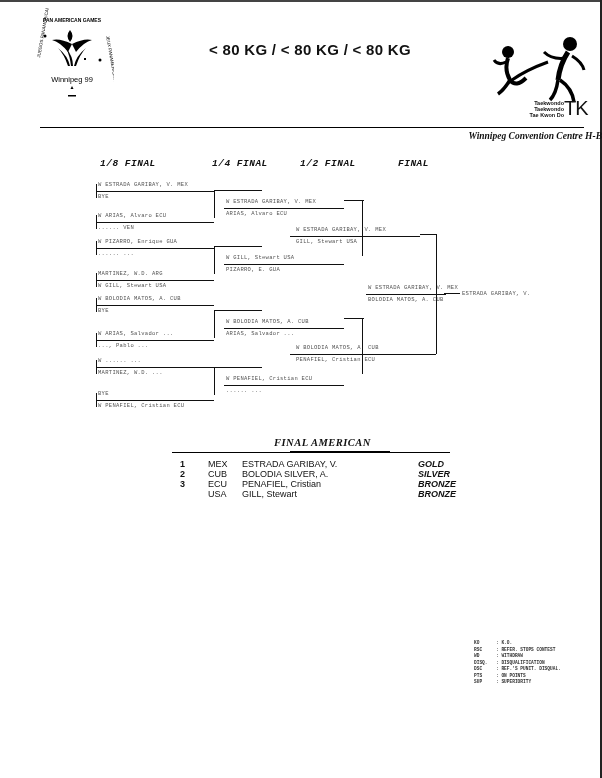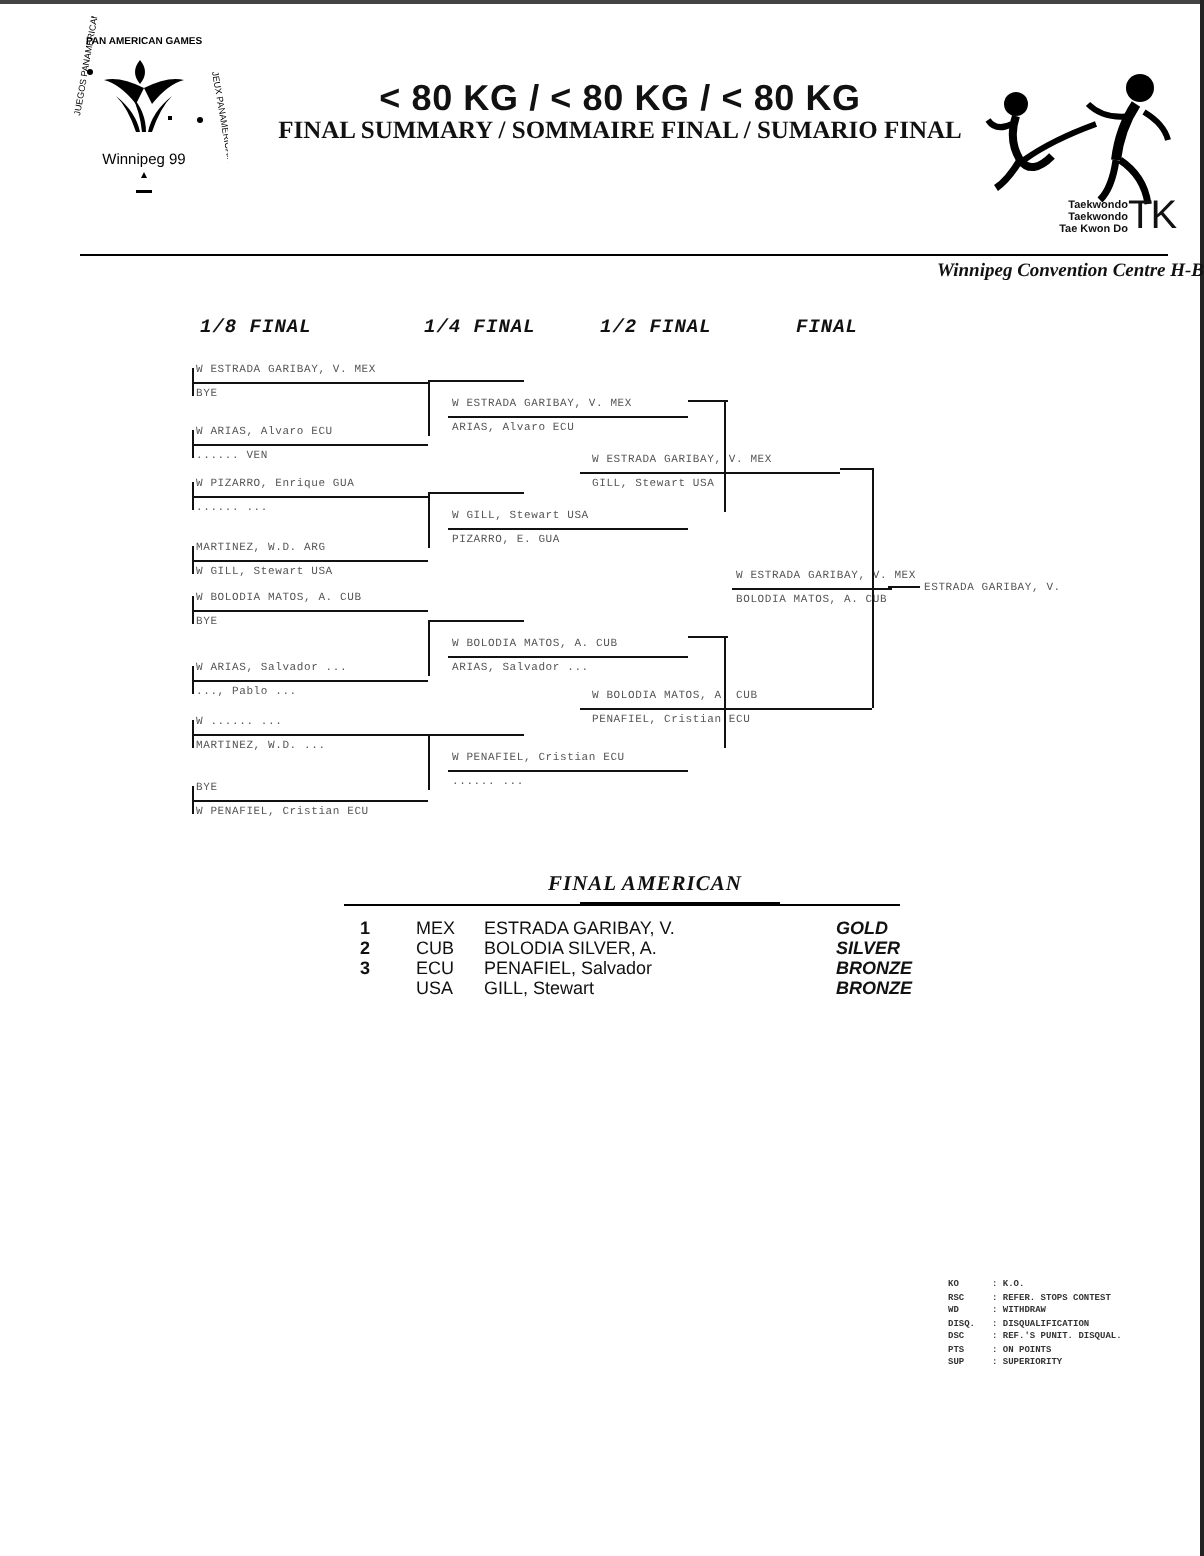--- a/index.html
+++ b/index.html
@@ -3,21 +3,21 @@
 <meta charset="utf-8">
 <style>
   html, body { margin: 0; padding: 0; background: #ffffff; }
   body { width: 602px; height: 778px; position: relative; overflow: hidden; font-family: "Liberation Sans", sans-serif; color: #111; }
   .right-edge { position: absolute; right: 0; top: 0; width: 2px; height: 778px; background: #222; }
   .top-edge { position: absolute; left: 0; top: 0; width: 602px; height: 2px; background: #444; }
 
   
   .logo-left { position: absolute; left: 30px; top: 8px; width: 84px; height: 92px; }
   .title-block { position: absolute; left: 120px; top: 42px; width: 380px; text-align: center; }
-  .title-line1 { font-family: "Liberation Sans", sans-serif; font-size: 18px; font-weight: bold; letter-spacing: 0.3px; line-height: 15px; }
+  .title-line1 { font-family: "Liberation Sans", sans-serif; font-size: 15px; font-weight: bold; letter-spacing: 0.3px; line-height: 15px; }
   .title-line2 { font-family: "Liberation Sans", sans-serif; font-size: 12px; line-height: 15px; }
   .title-line3 { font-family: "Liberation Serif", serif; font-size: 12.5px; font-weight: bold; line-height: 16px; white-space: nowrap; }
   .logo-right { position: absolute; left: 488px; top: 30px; width: 104px; height: 90px; }
   .tk-label { position: absolute; left: 524px; top: 100px; font-size: 5.5px; line-height: 6px; text-align: right; width: 40px; font-weight: bold; }
   .tk-mark { position: absolute; left: 564px; top: 97px; font-size: 20px; font-weight: normal; letter-spacing: -1px; font-family: "Liberation Sans", sans-serif; }
   .header-rule { position: absolute; left: 40px; top: 127px; width: 544px; height: 1px; background: #000; }
   .venue { position: absolute; right: 0; top: 131px; font-family: "Liberation Serif", serif; font-style: italic; font-size: 9.5px; font-weight: bold; }
 
   
   .round-label { position: absolute; top: 158px; font-family: "Liberation Mono", monospace; font-style: italic; font-weight: bold; font-size: 9.5px; letter-spacing: 0.5px; }
@@ -61,21 +61,20 @@
   <path d="M56 40 q-6 6 -10 18 l-2 0 q2 -10 12 -18z" fill="#000"></path>
   <path d="M36 40 q4 8 5 18 l2 0 q0 -10 -7 -18z" fill="#000"></path>
   <rect x="54" y="50" width="2" height="2" fill="#000"></rect>
   <text x="42" y="74" font-size="7.5" text-anchor="middle" font-family="Liberation Sans, sans-serif">Winnipeg 99</text>
   <path d="M42 78 l-1.5 3 h3z" fill="#000"></path>
   <rect x="38" y="87" width="8" height="1.5" fill="#000"></rect>
 </svg>
 
 <div class="title-block">
   <div class="title-line1">&lt; 80 KG / &lt; 80 KG / &lt; 80 KG</div>
-  <div class="title-line3">FINAL SUMMARY / SOMMAIRE FINAL / SUMARIO FINAL</div>
 </div>
 
 <svg class="logo-right" viewBox="0 0 104 90">
   <circle cx="20" cy="22" r="6" fill="#000"></circle>
   <path d="M20 28 q-4 12 2 22 q6 8 16 -2" stroke="#000" stroke-width="4" fill="none"></path>
   <path d="M22 50 q-6 10 -12 14" stroke="#000" stroke-width="3.5" fill="none"></path>
   <path d="M24 50 q14 -10 36 -18" stroke="#000" stroke-width="3" fill="none"></path>
   <path d="M18 32 q-8 4 -12 -2" stroke="#000" stroke-width="3" fill="none"></path>
   <circle cx="82" cy="14" r="7" fill="#000"></circle>
   <path d="M80 22 q-8 12 -10 28" stroke="#000" stroke-width="5" fill="none"></path>
@@ -184,21 +183,21 @@
   </div>
   <div class="st-row">
     <span class="st-rank">2</span>
     <span class="st-noc">CUB</span>
     <span class="st-name">BOLODIA SILVER, A.</span>
     <span class="st-medal">SILVER</span>
   </div>
   <div class="st-row">
     <span class="st-rank">3</span>
     <span class="st-noc">ECU</span>
-    <span class="st-name">PENAFIEL, Salvador</span>
+    <span class="st-name">PENAFIEL, Cristian</span>
     <span class="st-medal">BRONZE</span>
   </div>
   <div class="st-row">
     <span class="st-rank"></span>
     <span class="st-noc">USA</span>
     <span class="st-name">GILL, Stewart</span>
     <span class="st-medal">BRONZE</span>
   </div>
 </div>
 

